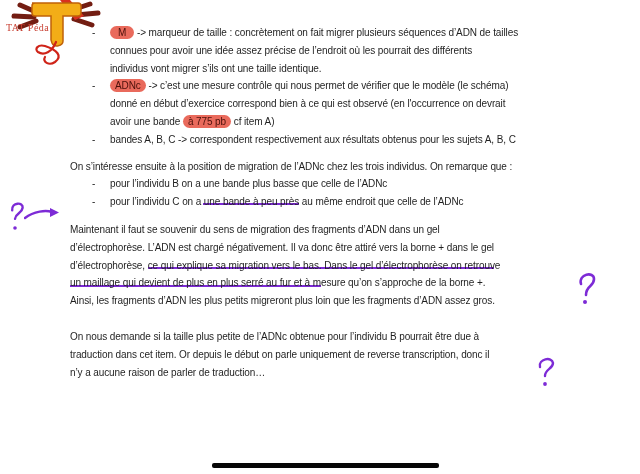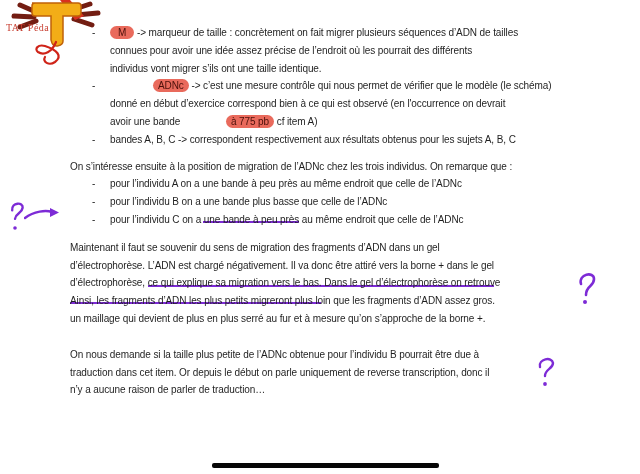--- a/index.html
+++ b/index.html
@@ -4,21 +4,21 @@
 <style>
   html,body{margin:0;padding:0;background:#e9e9e9;}
   .page{position:relative;width:640px;height:474px;background:#ffffff;overflow:hidden;
         font-family:"Liberation Sans",sans-serif;}
   .doc{position:absolute;left:70px;top:24px;width:566px;font-size:10px;line-height:17.8px;
        letter-spacing:-0.1px;color:#1f1f1f;}
   .line{white-space:nowrap;height:17.8px;}
   .ind40{padding-left:40px;}
   .dash{display:inline-block;width:18px;margin-left:22px;color:#1f1f1f;}
   .hl{background:#e96a5c;border-radius:12px;padding:1px 8px;color:#4b100a;}
-  .hl.tight{padding:1px 5px;border-radius:10px;margin-left:43px;}
+  .hl.tight{padding:1px 5px;border-radius:10px;}
   .u{border-bottom:2px solid #7d2bd6;padding-bottom:14px;}
   .strike{text-decoration:line-through;text-decoration-color:#7d2bd6;text-decoration-thickness:2px;}
   .gap9{height:9px;} .gap10{height:10px;} .gap18{height:18px;}
   .logo-box{position:absolute;left:4px;top:0px;width:110px;height:68px;}
   .logo-title{position:absolute;left:2px;top:22px;font-size:10px;letter-spacing:0.5px;
               color:#c84033;font-family:Liberation Serif, serif;}
   .annot{position:absolute;}
   .divider{position:absolute;left:212px;top:463px;width:227px;height:5px;background:#060606;border-radius:2px;}
 </style>
 </head>
@@ -49,31 +49,30 @@
     <div class="line ind40">connues pour avoir une idée assez précise de l’endroit où les pourrait des différents</div>
     <div class="line ind40">individus vont migrer s’ils ont une taille identique.</div>
     <div class="line"><span class="dash">-</span><span class="hl tight">ADNc</span><span> -&gt; c’est une mesure contrôle qui nous permet de vérifier que le modèle (le schéma)</span></div>
     <div class="line ind40">donné en début d’exercice correspond bien à ce qui est observé (en l'occurrence on devrait</div>
     <div class="line ind40"><span>avoir une bande </span><span class="hl tight">à 775 pb</span><span> cf item A)</span></div>
     <div class="line"><span class="dash">-</span><span>bandes A, B, C -&gt; correspondent respectivement aux résultats obtenus pour les sujets A, B, C</span></div>
 
     <div class="gap9"></div>
 
     <div class="line">On s’intéresse ensuite à la position de migration de l’ADNc chez les trois individus. On remarque que :</div>
-    <div class="line"><span class="dash">-</span><span>pour l’individu A on a une bande à peu près au même endroit que celle de l’ADNc</span></div>
     <div class="line"><span class="dash">-</span><span>pour l’individu B on a </span><span class="u">une bande plus basse</span><span> que celle de l’ADNc</span></div>
     <div class="line"><span class="dash">-</span><span>pour l’individu C on a une bande à peu près au même endroit que celle de l’ADNc</span></div>
 
     <div class="gap10"></div>
 
     <div class="line">Maintenant il faut se souvenir du sens de migration des fragments d’ADN dans un gel</div>
     <div class="line"><span>d’électrophorèse. </span><span class="u">L’ADN est chargé négativement. Il va donc être attiré vers la borne + dans le gel</span></div>
     <div class="line"><span class="u">d’électrophorèse, ce qui explique sa migration vers le bas.</span><span> Dans le gel d’électrophorèse on retrouve</span></div>
+    <div class="line">un maillage qui devient de plus en plus serré au fur et à mesure qu’on s’approche de la borne +.</div>
     <div class="line">Ainsi, les fragments d’ADN les plus petits migreront plus loin que les fragments d’ADN assez gros.</div>
-    <div class="line">un maillage qui devient de plus en plus serré au fur et à mesure qu’on s’approche de la borne +.</div>
 
     <div class="gap18"></div>
 
     <div class="line">On nous demande si la taille plus petite de l’ADNc obtenue pour l’individu B pourrait être due à</div>
     <div class="line">traduction dans cet item. Or depuis le début on parle uniquement de reverse transcription, donc il</div>
     <div class="line">n’y a aucune raison de parler de traduction…</div>
   </div>
 
   <div class="annot" style="left:8px;top:200px;">
     <svg width="18" height="34" viewBox="0 0 18 34" aria-label="?">

